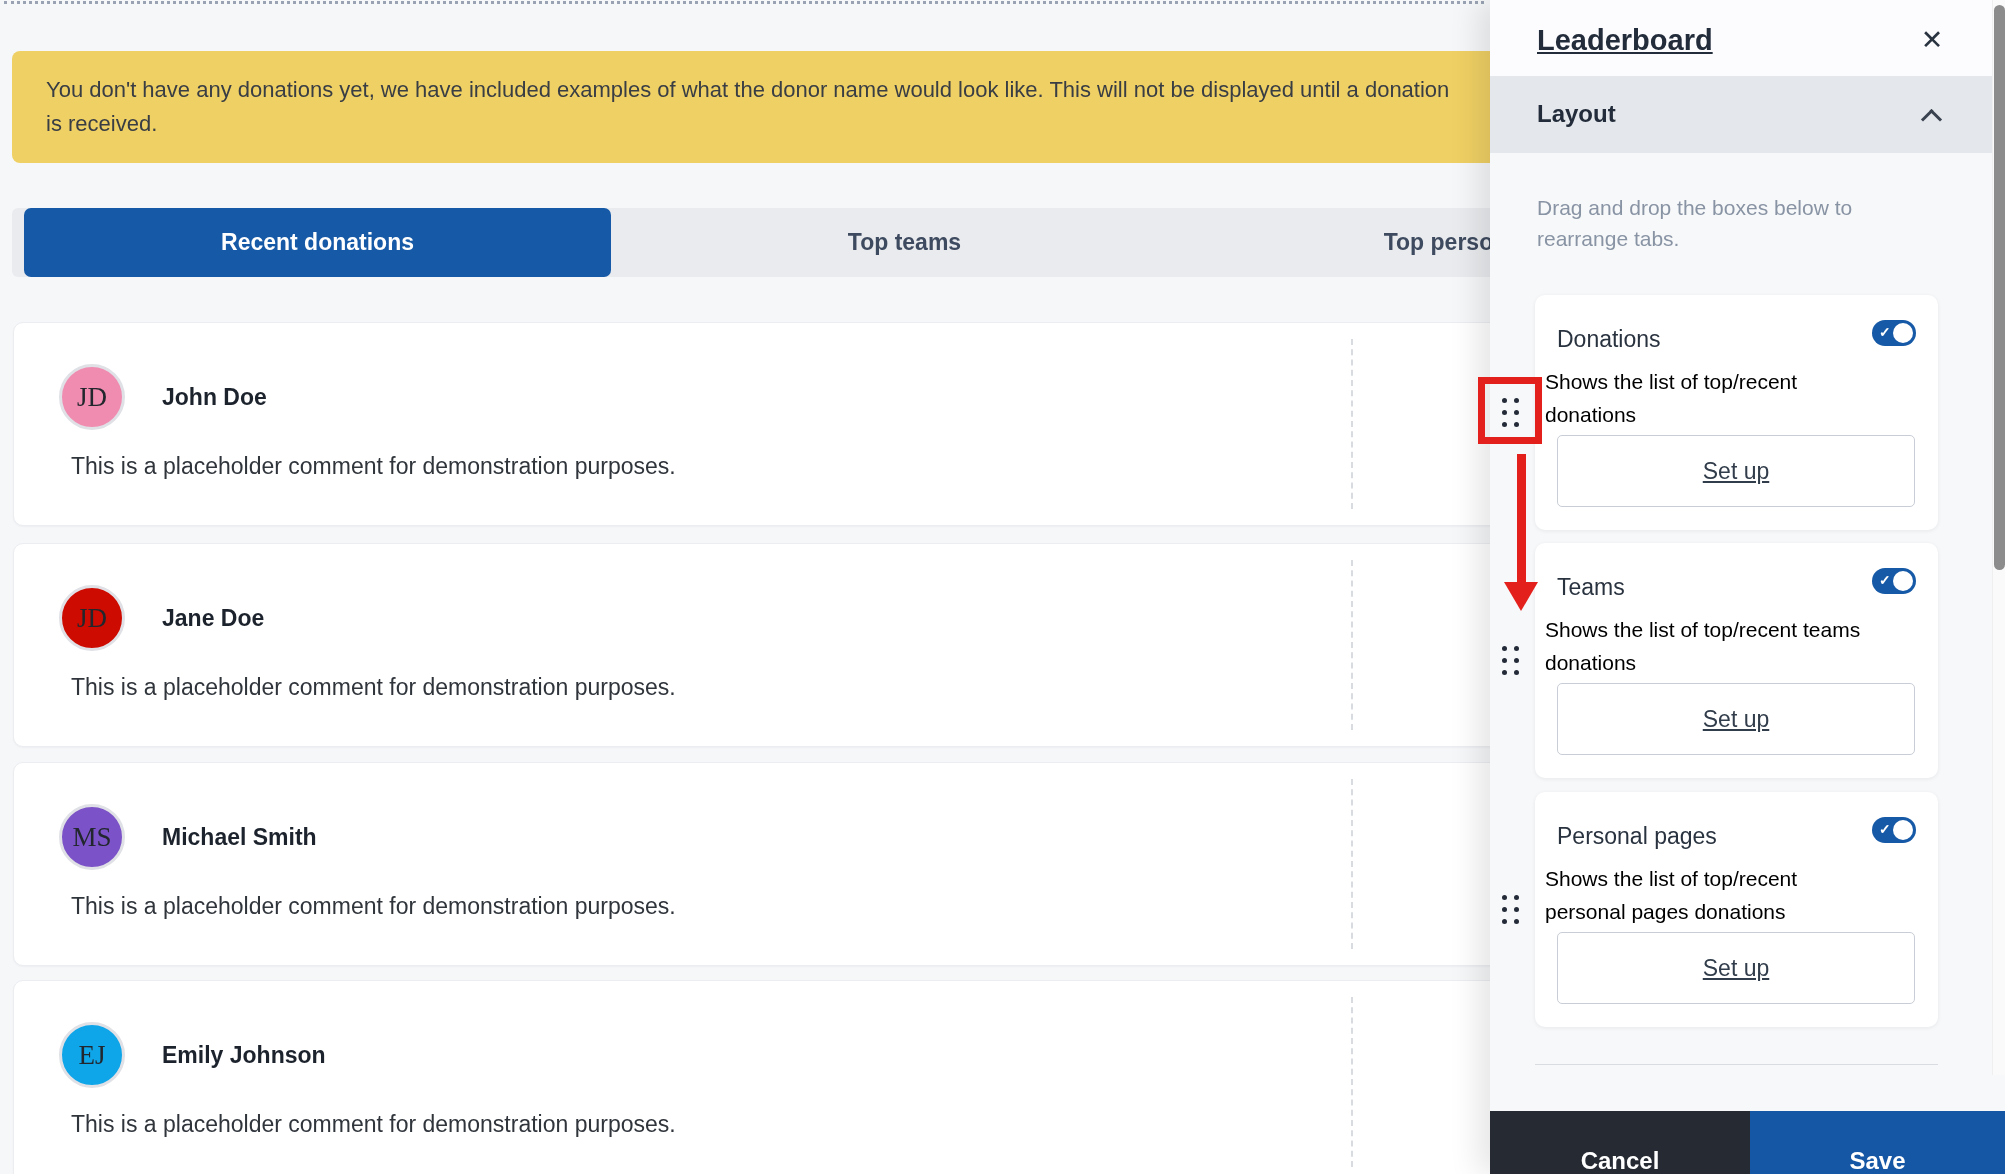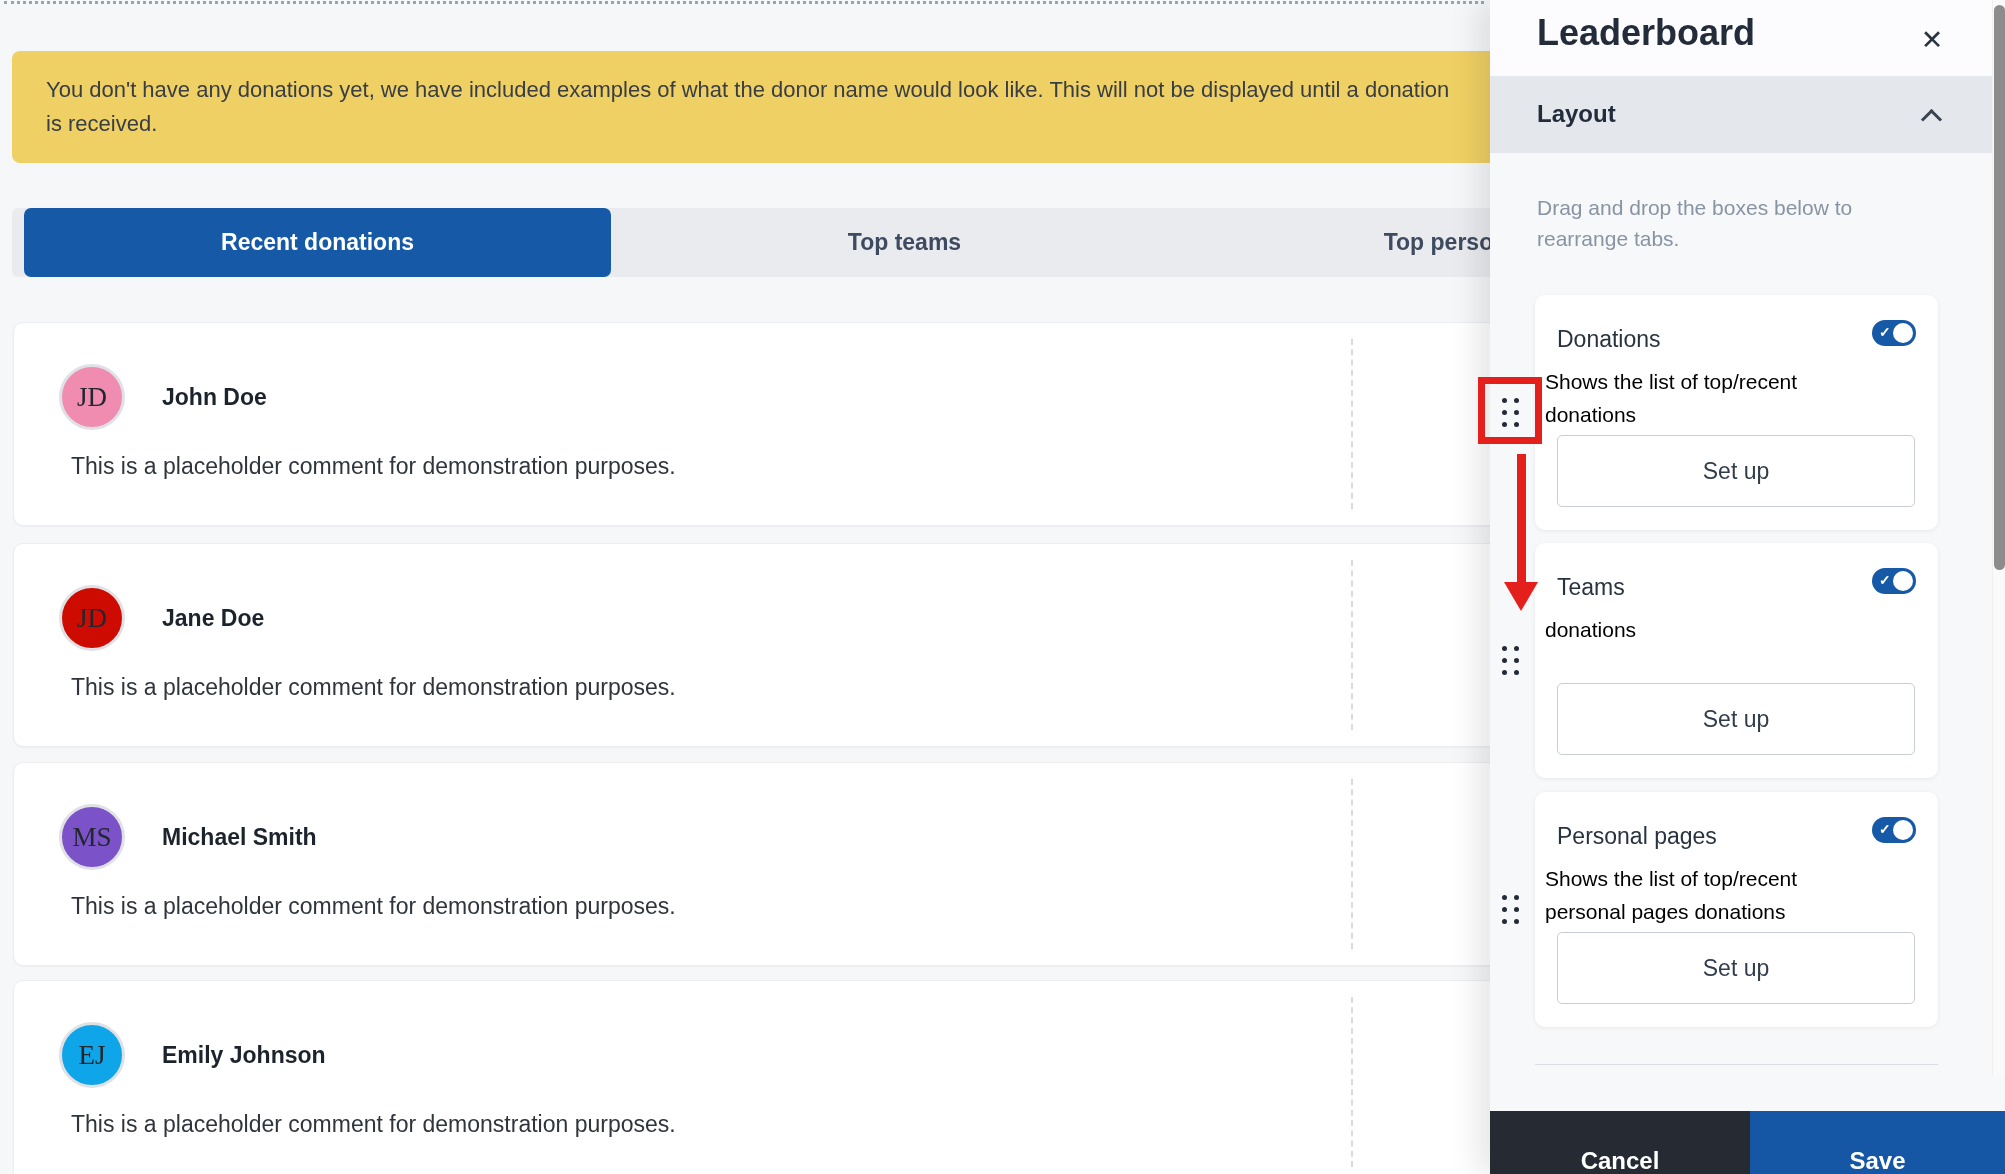--- a/index.html
+++ b/index.html
@@ -72,22 +72,22 @@
   .panel {
     position:absolute; left:1490px; top:0; width:515px; height:1174px;
     background:#f7f8f9;
     box-shadow:-12px 0 28px rgba(0,0,0,.10);
     z-index:30;
   }
   .panel-header {
     position:absolute; left:0; top:0; width:100%; height:76px; background:#fcfcfe;
   }
   .panel-title {
-    position:absolute; left:47px; top:12px;
-    font-size:36px; font-weight:700; color:#222c3a;
+    position:absolute; left:47px; top:24px;
+    font-size:29px; font-weight:700; color:#222c3a;text-decoration:underline;
   }
   .panel-close {
     position:absolute; left:424px; top:22px; width:36px; height:36px;
     display:flex; align-items:center; justify-content:center;
     font-size:27px; color:#2a3340; cursor:pointer;
   }
   .section-bar {
     position:absolute; left:0; top:76px; width:100%; height:77px; background:#e4e7eb;
     cursor:pointer;
   }
@@ -128,21 +128,21 @@
   }
   .layout-card .lc-desc {
     position:absolute; left:10px; top:70px; width:365px;
     font-size:21px; line-height:33px; color:#000000;
   }
   .lc-desc .line { display:block; }
   .setup-btn {
     position:absolute; left:22px; top:140px; width:358px; height:72px;
     background:#ffffff; border:1px solid #c8cdd6; border-radius:5px;
     display:flex; align-items:center; justify-content:center;
-    font-size:23px; color:#323d4b; cursor:pointer;
+    font-size:23px; color:#323d4b; cursor:pointer;text-decoration:underline;
   }
 
   
   .drag-handle {
     position:absolute; left:12px; width:18px; height:30px;
     display:grid; grid-template-columns:5px 5px; grid-auto-rows:5px;
     gap:7px 7px; cursor:grab; z-index:35;
   }
   .drag-handle i { display:block; width:5px; height:5px; border-radius:50%; background:#242b38; }
 
@@ -278,20 +278,21 @@
     <div class="setup-btn">Set up</div>
   </div>
 
   <div class="layout-card" style="top:543px">
     <div class="lc-title">Teams</div>
     <div class="toggle">
       <span class="check">✓</span>
       <span class="knob"></span>
     </div>
     <div class="lc-desc">
+      <span class="line">Shows the list of top/recent teams</span>
       <span class="line">donations</span>
     </div>
     <div class="setup-btn">Set up</div>
   </div>
 
   <div class="layout-card" style="top:792px">
     <div class="lc-title">Personal pages</div>
     <div class="toggle">
       <span class="check">✓</span>
       <span class="knob"></span>

